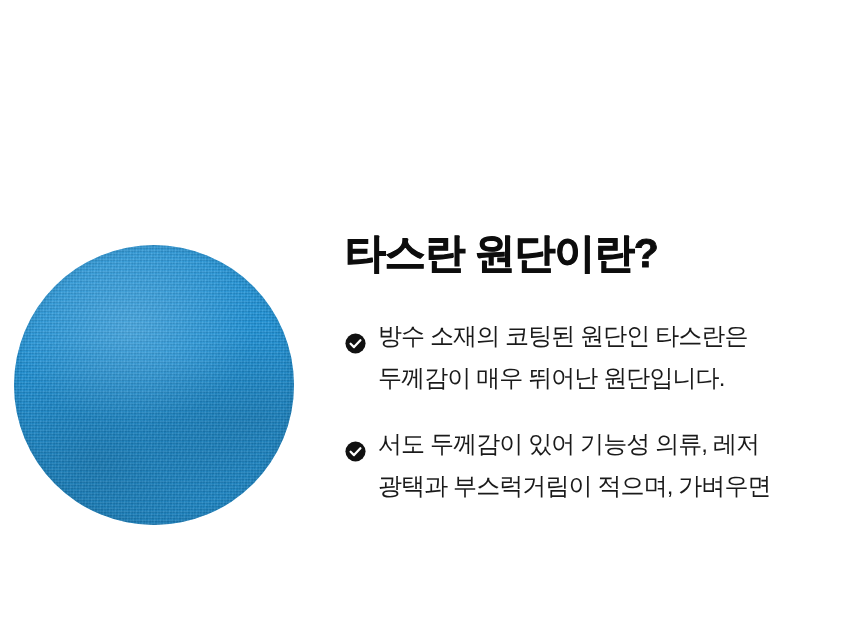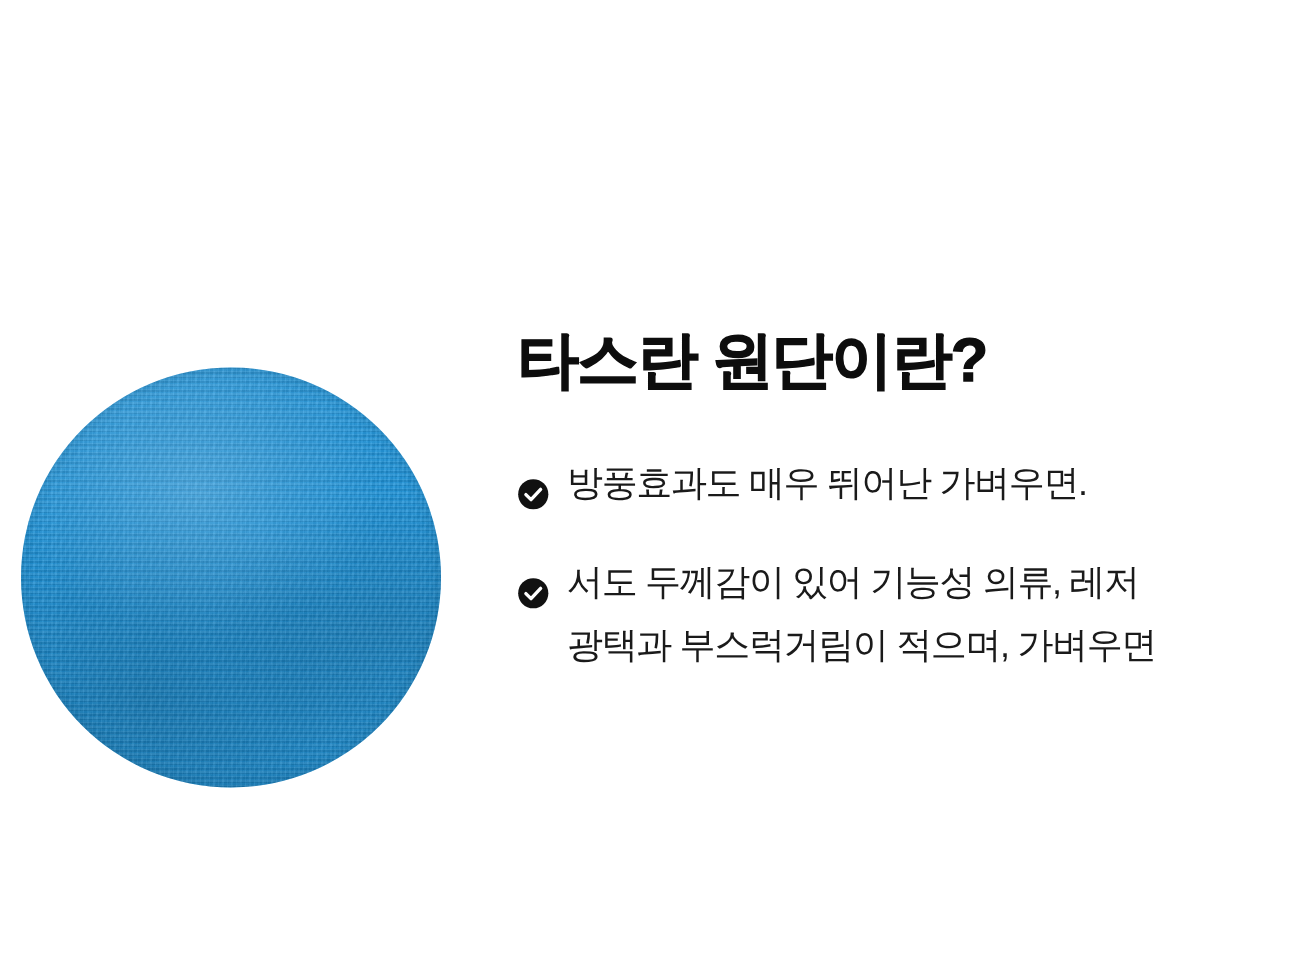--- a/index.html
+++ b/index.html
@@ -91,21 +91,21 @@
     position: absolute;
     inset: 0;
     border-radius: 50%;
     box-shadow: inset 0 0 10px rgba(0,0,0,0.10);
   }
 
   
   .content {
     position: absolute;
     left: 345px;
-    top: 216px;
+    top: 229px;
     width: 500px;
   }
 
   .heading {
     font-family: "Liberation Sans", "DejaVu Sans", sans-serif;
     font-weight: bold;
     font-size: 41px;
     line-height: 48px;
     letter-spacing: -1.2px;
     color: #0d0d0d;
@@ -169,21 +169,22 @@
     <ul class="bullets">
 
       <li class="bullet">
         <span class="check-icon">
           <svg viewBox="0 0 24 24" width="21" height="21" aria-hidden="true">
             <circle cx="12" cy="12" r="11.5" fill="#111111"></circle>
             <path d="M6.4 12.3 L10.3 16.1 L17.6 8.3" fill="none" stroke="#ffffff" stroke-width="2.6" stroke-linecap="round" stroke-linejoin="round"></path>
           </svg>
         </span>
         <span class="bullet-text">
-          <span class="bullet-line">방풍효과도 매우 뛰어난 가벼우면.</span>
+          <span class="bullet-line">방수 소재의 코팅된 원단인 타스란은</span>
+          <span class="bullet-line">두께감이 매우 뛰어난 원단입니다.</span>
         </span>
       </li>
 
       <li class="bullet">
         <span class="check-icon">
           <svg viewBox="0 0 24 24" width="21" height="21" aria-hidden="true">
             <circle cx="12" cy="12" r="11.5" fill="#111111"></circle>
             <path d="M6.4 12.3 L10.3 16.1 L17.6 8.3" fill="none" stroke="#ffffff" stroke-width="2.6" stroke-linecap="round" stroke-linejoin="round"></path>
           </svg>
         </span>

